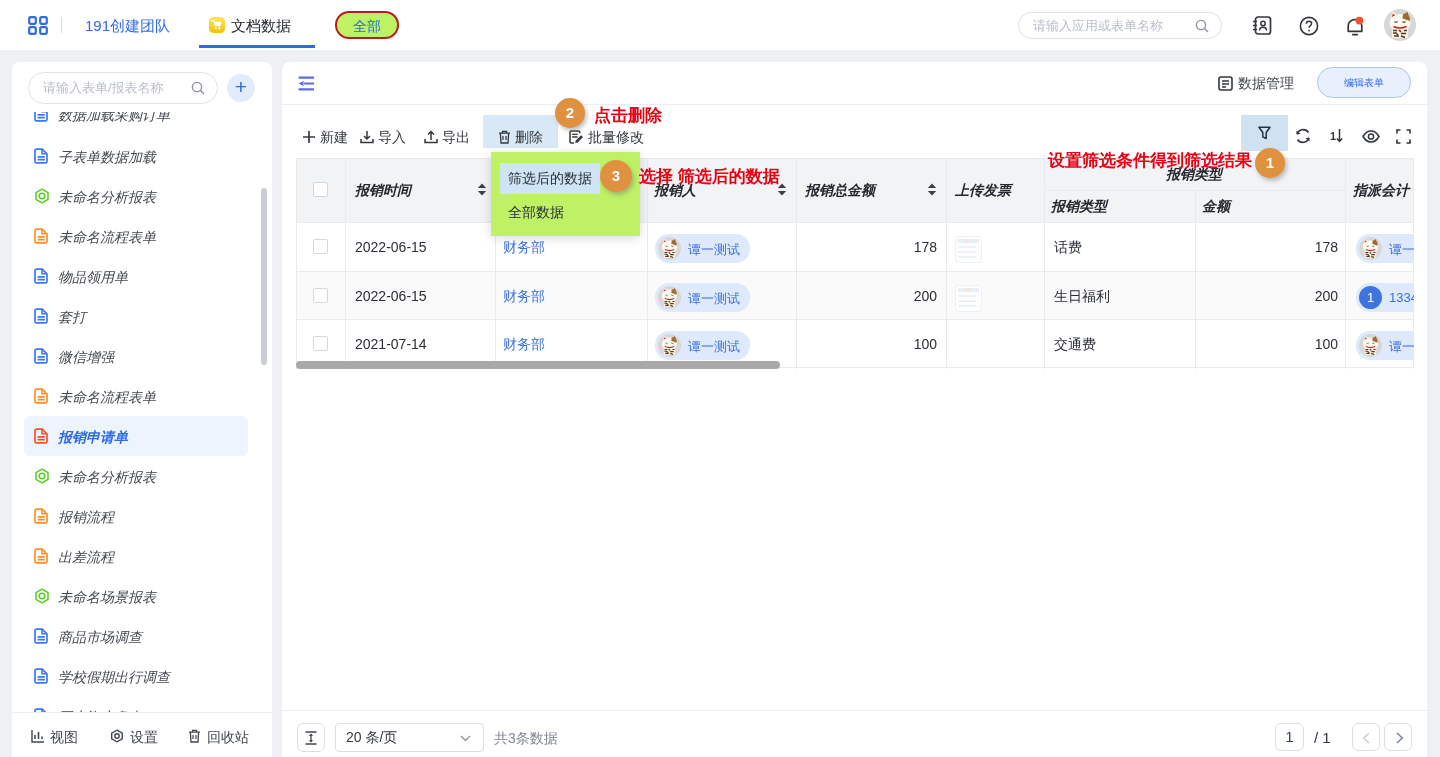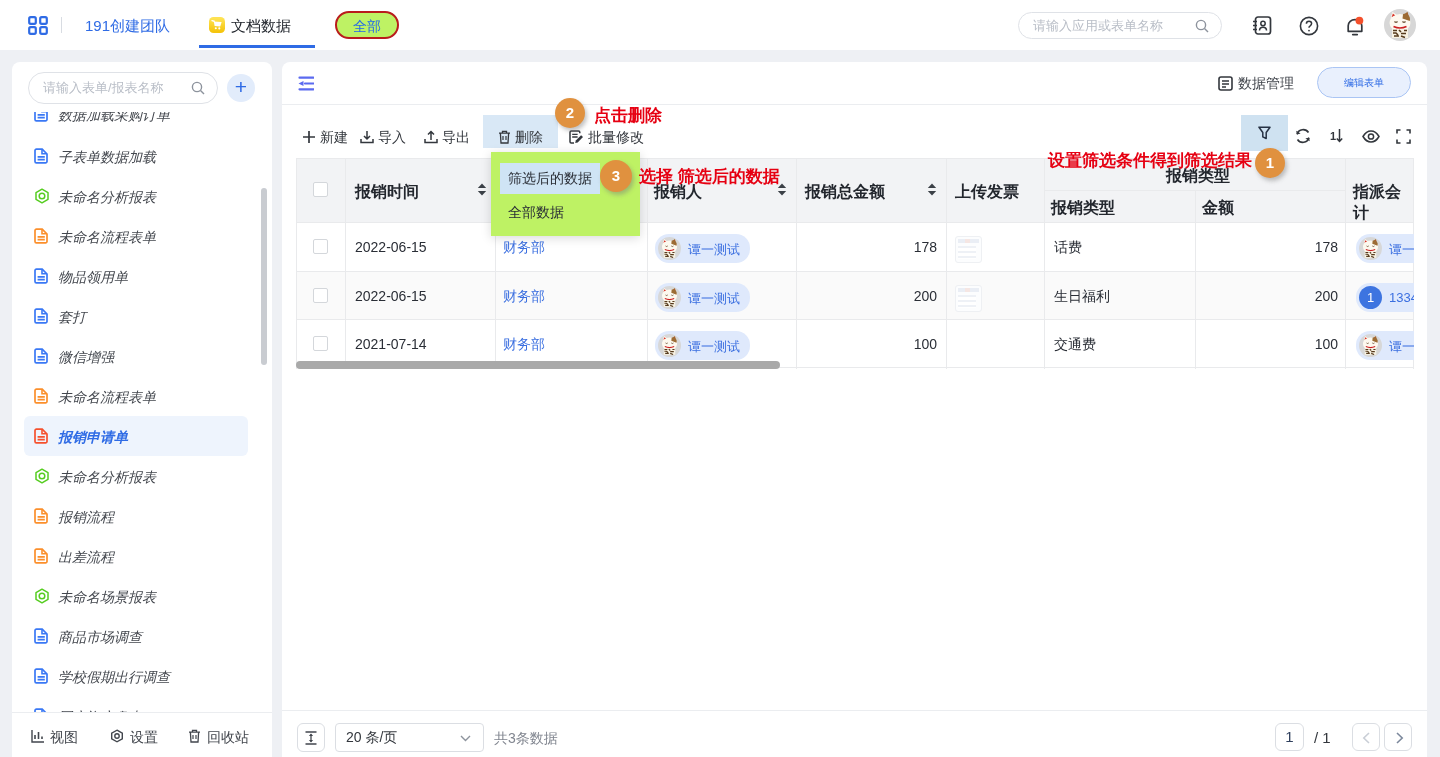--- a/index.html
+++ b/index.html
@@ -53,21 +53,21 @@
      text-align:center; line-height:29px; }
   
   .tbtn { position:absolute; top:67px; font-size:14px; color:#33373d; }
   #del-hl { position:absolute; left:201px; top:53px; width:75px; height:33px; background:#d9e8f6; }
   #filterbox { position:absolute; left:959px; top:53px; width:47px; height:36px; background:#cfe2f1; }
   
   #tbl { position:absolute; left:14px; top:96px; width:1118px; height:211px; overflow:hidden; }
   .vline { position:absolute; top:0; width:1px; background:#e9eaec; }
   .hline { position:absolute; left:0; width:1118px; height:1px; background:#e9eaec; }
   #thead { position:absolute; left:0; top:0; width:1118px; height:64px; background:#f2f3f5; }
-  .th { position:absolute; font-size:16px; font-weight:bold; color:#23272e; }
+  .th { position:absolute; font-size:14px; font-weight:bold; color:#23272e;font-style:italic; }
   .td { position:absolute; font-size:14px; color:#2a2e36; }
   .blue { color:#3b6fe0; }
   .row2bg { position:absolute; left:0; top:113px; width:1118px; height:48px; background:#fafafa; }
   .chip { position:absolute; height:29px; border-radius:14px; background:#dfe9fc;
       font-size:13px; color:#3b6fe0; overflow:hidden; }
   .chip .cava { position:absolute; left:3px; top:3px; width:23px; height:23px; }
   .chip .ctx { position:absolute; left:33px; top:7px; white-space:nowrap; }
   .chip .cnum { position:absolute; left:3px; top:3px; width:23px; height:23px; border-radius:50%;
       background:#3d74e0; color:#fff; text-align:center; line-height:23px; font-size:13px; }
   .cb { position:absolute; width:15px; height:15px; border:1px solid #d4d7db; border-radius:2px;

